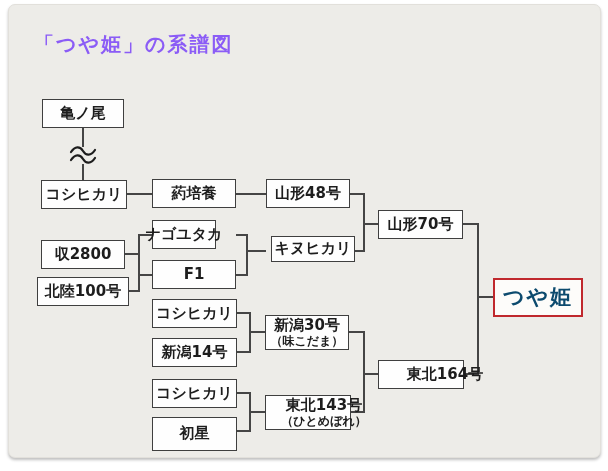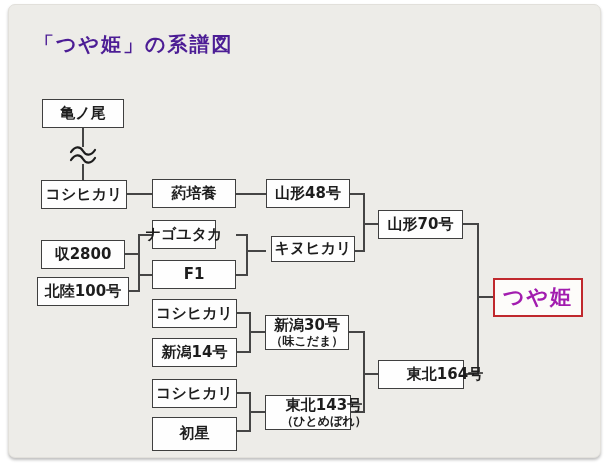--- a/index.html
+++ b/index.html
@@ -8,31 +8,31 @@
     font-family:"DejaVu Sans","Liberation Sans",sans-serif;
     overflow:hidden;
   }
   #card{
     position:absolute;left:8px;top:4px;width:591px;height:452px;
     background:#edece8;border:1px solid #e2e0db;border-radius:7px;
     box-shadow:0 2px 3px rgba(0,0,0,0.25);
   }
   #title{
     position:absolute;left:25px;top:26px;
-    font-size:20px;font-weight:700;color:#4c1d95;letter-spacing:2px;
+    font-size:20px;font-weight:700;color:#8b5cf6;letter-spacing:2px;
   }
   .node{
     position:absolute;background:#fefefe;border:1.5px solid #3f3f3f;
     display:flex;flex-direction:column;align-items:center;justify-content:center;
     box-sizing:border-box;color:#1d1d1d;text-align:center;line-height:1.05;
   }
   .node .lbl{font-size:15px;font-weight:700;white-space:nowrap;text-align:center;}
   .node .sub{font-size:12px;font-weight:700;white-space:nowrap;margin-top:1px;}
   .node--em{
-    border:2.5px solid #c0282d;color:#a21caf;background:#fdfcfa;
+    border:2.5px solid #c0282d;color:#0c4a6e;background:#fdfcfa;
   }
   .node--em .lbl{font-size:21px;letter-spacing:2px;}
   .line{position:absolute;background:#454545;}
   #genbreak{position:absolute;left:59px;top:139px;width:30px;height:23px;}
 </style>
 </head>
 <body>
 
 <div id="card">
   <div id="title">「つや姫」の系譜図</div>

